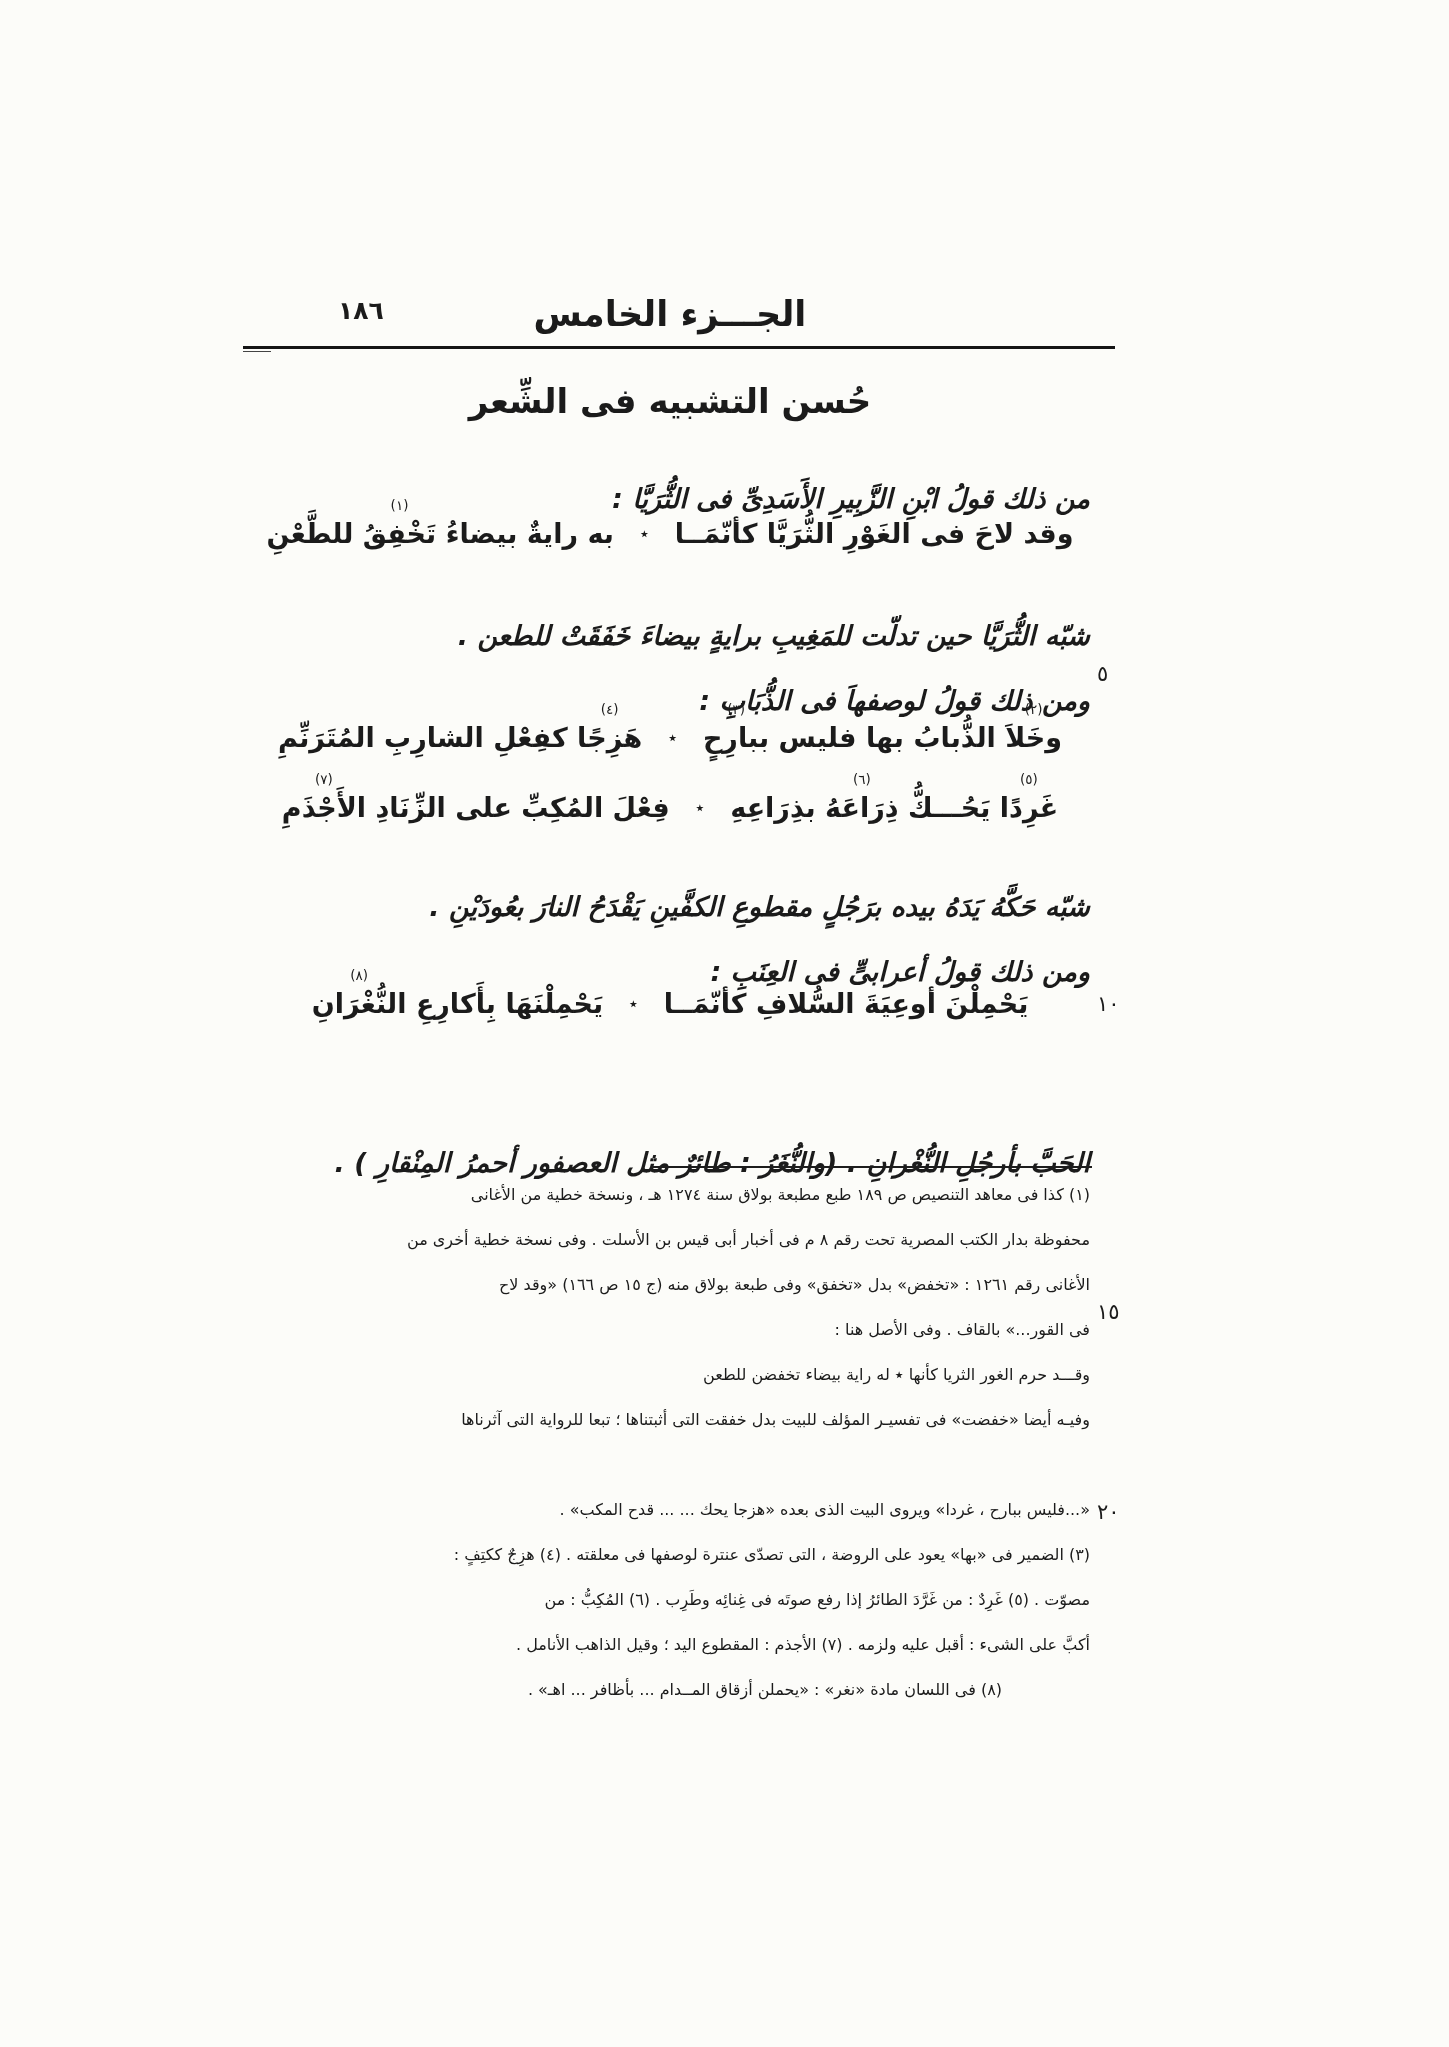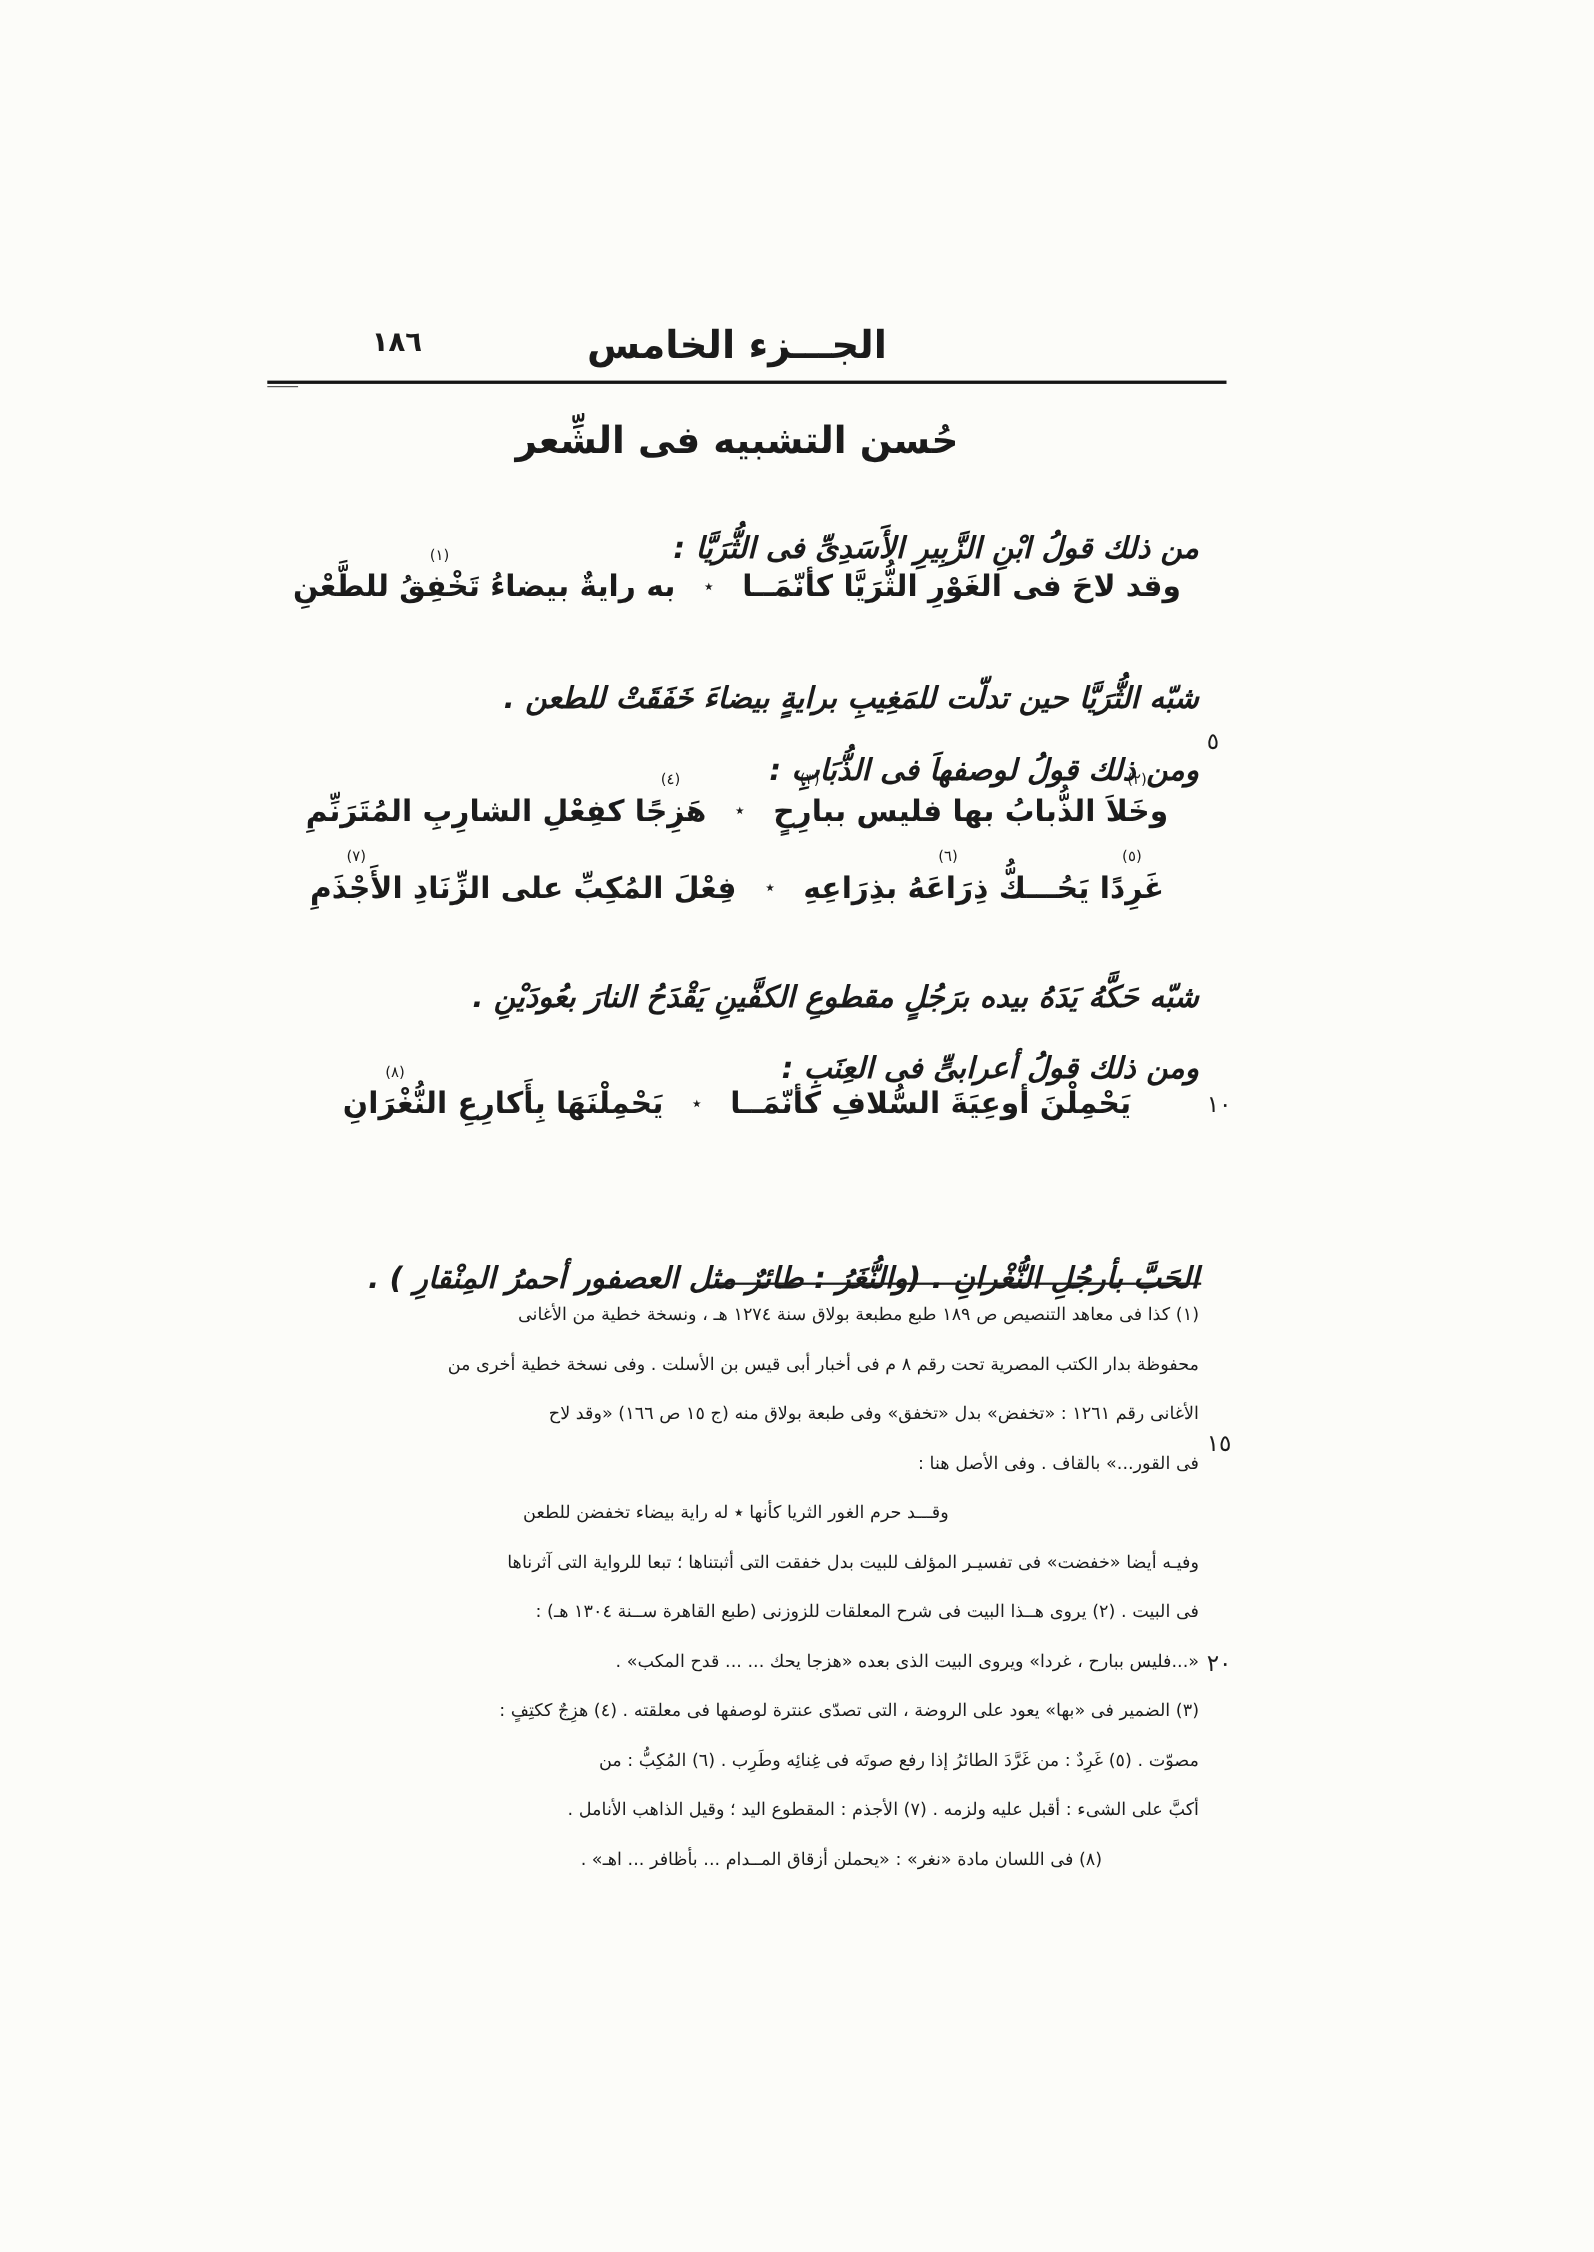--- a/index.html
+++ b/index.html
@@ -33,21 +33,21 @@
   .mw{position:relative;display:inline-block;}
   .fn{position:absolute;top:-19px;right:50%;transform:translateX(50%);
       font-size:13.5px;font-weight:400;letter-spacing:-1px;line-height:1;}
   
   .mnum{position:absolute;left:1097px;width:46px;text-align:left;
         font-size:21px;font-weight:400;}
   
   .fnrule{position:absolute;top:1166px;left:652px;width:440px;height:2px;background:#1d1d1d;}
   .fnl{position:absolute;right:359px;width:842px;white-space:nowrap;
        text-align:right;font-size:16px;font-weight:400;line-height:1.55;}
-  .fnl.center{text-align:center;}
+  .fnl.center{}
   .fnl.indent{padding-left:0;padding-right:88px;box-sizing:border-box;}
 </style>
 </head>
 <body>
 
 <div class="page">
 
   <div class="header">
     <span class="htitle">الجـــزء الخامس</span>
     <span class="pnum">١٨٦</span>
@@ -122,21 +122,20 @@
 
   <div class="fnrule"></div>
 
   <div class="fnl" style="top:1183px">(١) كذا فى معاهد التنصيص ص ١٨٩ طبع مطبعة بولاق سنة ١٢٧٤ هـ ، ونسخة خطية من الأغانى</div>
   <div class="fnl" style="top:1228px">محفوظة بدار الكتب المصرية تحت رقم ٨ م فى أخبار أبى قيس بن الأسلت . وفى نسخة خطية أخرى من</div>
   <div class="fnl" style="top:1273px">الأغانى رقم ١٢٦١ : «تخفض» بدل «تخفق» وفى طبعة بولاق منه (ج ١٥ ص ١٦٦) «وقد لاح</div>
   <span class="mnum" style="top:1300px">١٥</span>
   <div class="fnl" style="top:1318px">فى القور...» بالقاف . وفى الأصل هنا :</div>
   <div class="fnl center" style="top:1363px">وقـــد حرم الغور الثريا كأنها   ٭   له راية بيضاء تخفضن للطعن</div>
   <div class="fnl" style="top:1408px">وفيـه أيضا «خفضت» فى تفسيـر المؤلف للبيت بدل خفقت التى أثبتناها ؛ تبعا للرواية التى آثرناها</div>
-  <div class="fnl" style="top:1453px">فى البيت .   (٢) يروى هــذا البيت فى شرح المعلقات للزوزنى (طبع القاهرة ســنة ١٣٠٤ هـ) :</div>
   <div class="fnl" style="top:1498px">«...فليس ببارح ، غردا» ويروى البيت الذى بعده «هزجا يحك ... ... قدح المكب» .</div>
   <span class="mnum" style="top:1500px">٢٠</span>
   <div class="fnl" style="top:1543px">(٣) الضمير فى «بها» يعود على الروضة ، التى تصدّى عنترة لوصفها فى معلقته .   (٤) هزِجٌ ككتِفٍ :</div>
   <div class="fnl" style="top:1588px">مصوّت .   (٥) غَرِدٌ : من غَرَّدَ الطائرُ إذا رفع صوتَه فى غِنائِه وطَرِب .   (٦) المُكِبُّ : من</div>
   <div class="fnl" style="top:1633px">أكبَّ على الشىء : أقبل عليه ولزمه .   (٧) الأجذم : المقطوع اليد ؛ وقيل الذاهب الأنامل .</div>
   <div class="fnl indent" style="top:1678px">(٨) فى اللسان مادة «نغر» : «يحملن أزقاق المــدام ... بأظافر ... اهـ» .</div>
 
 </div>
 
 </body></html>

